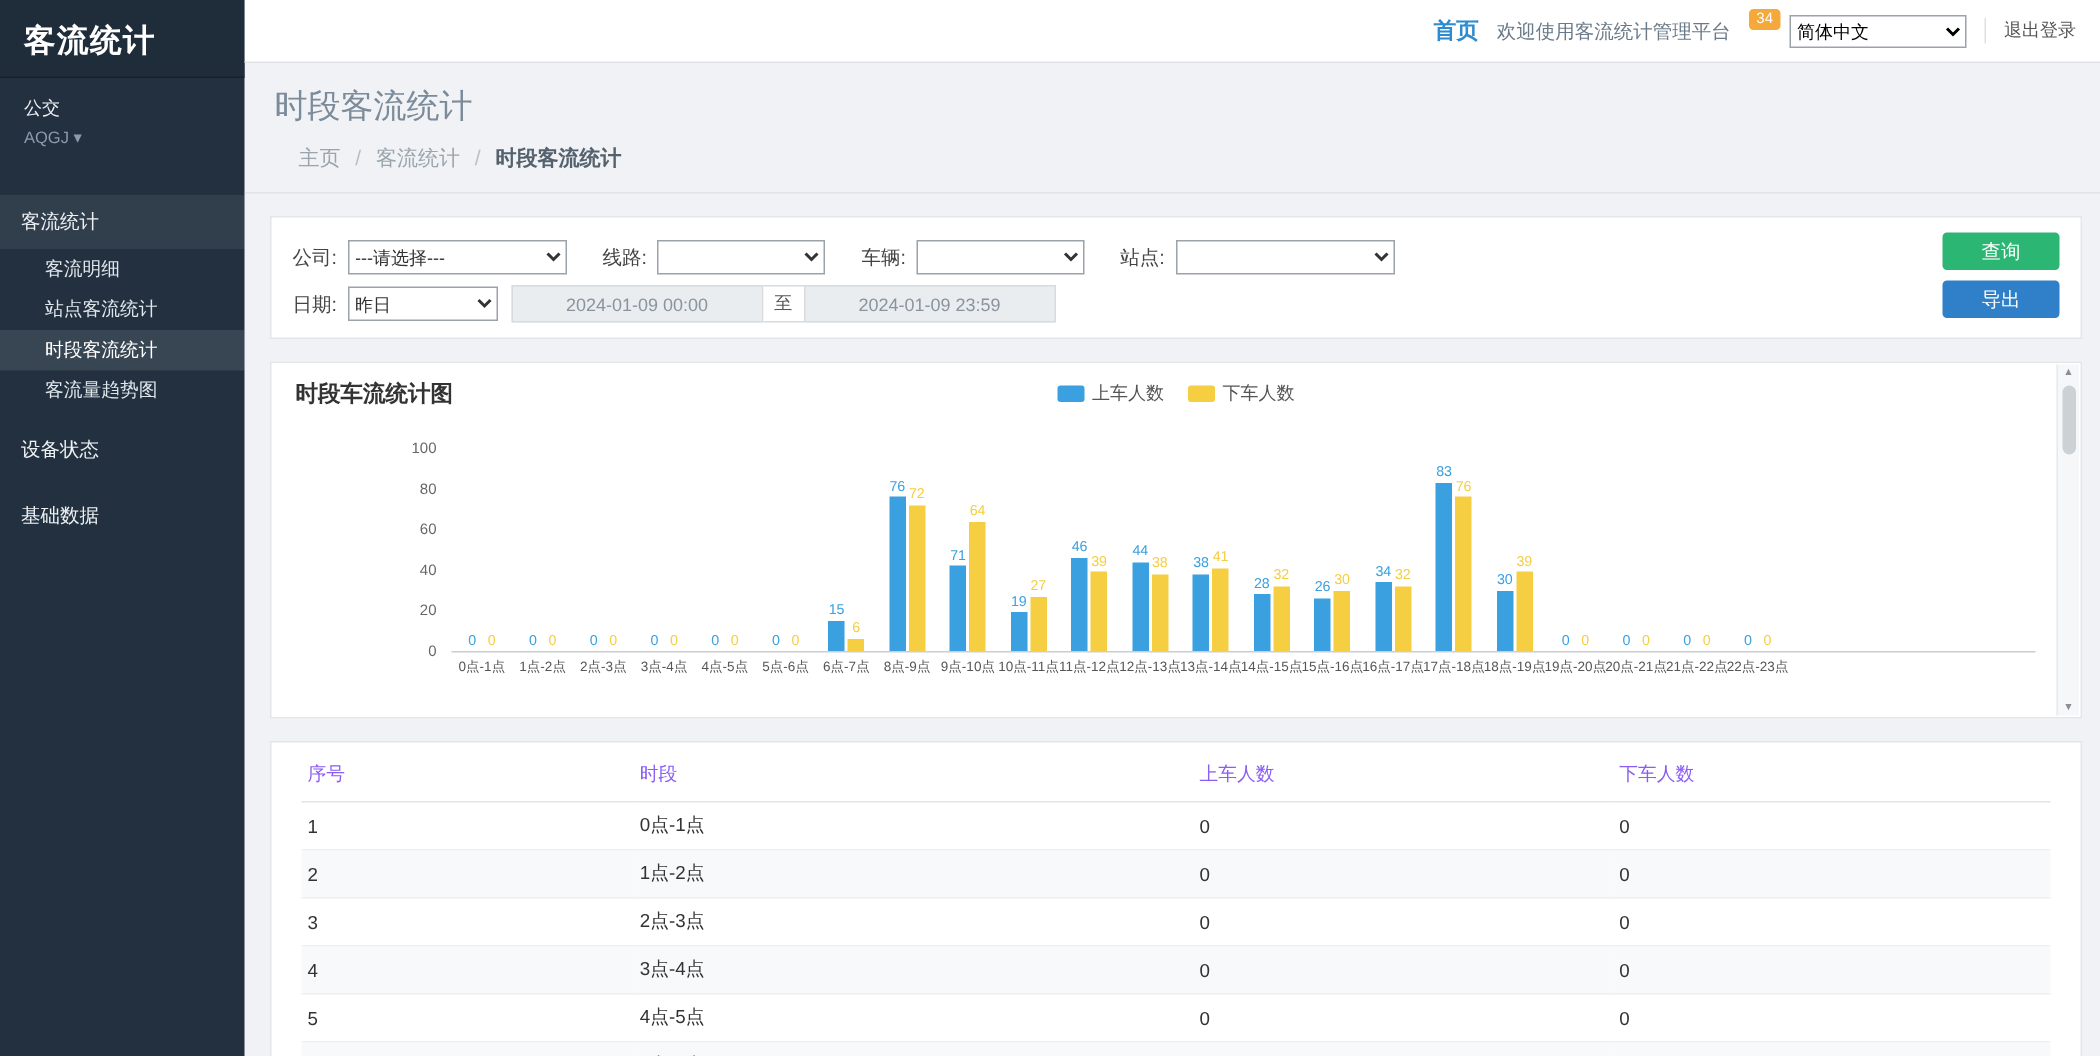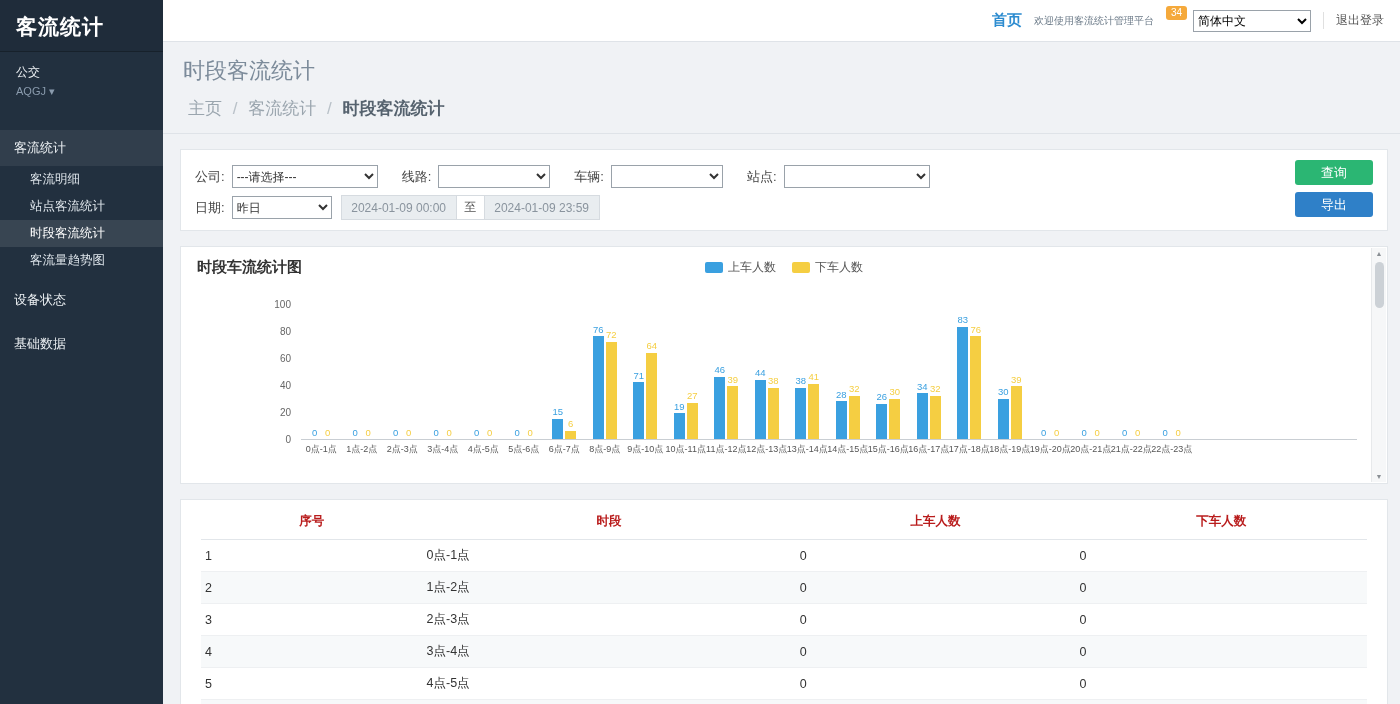--- a/index.html
+++ b/index.html
@@ -35,53 +35,53 @@
   }
   .menu-item.active { color: #fff; background: rgba(255,255,255,0.10); }
   
   .main { flex: 1; display: flex; flex-direction: column; overflow: hidden; }
   .topbar {
     height: 42px; background: #fff; border-bottom: 1px solid #dfe3e8;
     display: flex; align-items: center; justify-content: flex-end;
     padding: 0 16px; gap: 12px; flex-shrink: 0;
   }
   .home-link { color: #2d8cd0; font-size: 15px; font-weight: 600; cursor: pointer; }
-  .welcome { color: #6b7a88; font-size: 10px; }
+  .welcome { color: #6b7a88; font-size: 13px; }
   .badge {
     background: #f5a93b; color: #fff; font-size: 10px; line-height: 1;
     padding: 2px 5px; border-radius: 3px;
     transform: translateY(-8px); margin-right: -6px;
   }
   .lang-select { height: 22px; font-size: 12px; width: 118px; border: 1px solid #9aa2aa; background:#fff; }
   .logout { color: #555; font-size: 12px; padding-left: 12px; border-left: 1px solid #e0e0e0; cursor: pointer; }
   .content { flex: 1; overflow: hidden; }
   .page-head { padding: 14px 20px 0 20px; border-bottom: 1px solid #dfe3e8; }
   .page-title { font-size: 22px; color: #7c8b9a; font-weight: 400; }
-  .breadcrumb { margin: 11px 5px 13px; font-size: 17px; color: #9aa5ae; }
+  .breadcrumb { margin: 11px 16px 13px; font-size: 14px; color: #9aa5ae; }
   .breadcrumb .sep { margin: 0 6px; color: #b9c1c8; }
   .breadcrumb .crumb { cursor: pointer; }
   .breadcrumb .crumb.current { color: #55626e; font-weight: 600; cursor: default; }
   .card {
     background: #fff; border: 1px solid #e2e6ea;
     margin: 15px 12px 0 17px;
   }
   
   .filter-card { padding: 8px 14px 10px; position: relative; }
   .filter-row { display: flex; align-items: center; margin-top: 7px; font-size: 13px; color: #444; }
   .filter-row label { margin-right: 7px; }
   .filter-row .gap { width: 24px; }
   select.f-select { height: 23px; font-size: 12px; border: 1px solid #9aa2aa; background: #fff; color:#333; }
   .w-company { width: 146px; }
   .w-line { width: 112px; }
   .w-vehicle { width: 112px; }
   .w-station { width: 146px; }
   .w-preset { width: 100px; }
   .date-group { display: flex; margin-left: 9px; }
   .date-input {
-    width: 116px; height: 25px; background: #e9edf0; border: 1px solid #d6dbe0;
+    width: 168px; height: 25px; background: #e9edf0; border: 1px solid #d6dbe0;
     color: #8a949e; font-size: 12px; text-align: center; font-family: inherit;
   }
   .date-sep {
     width: 27px; height: 25px; background: #fff; border: 1px solid #d6dbe0;
     border-left: none; border-right: none; display: flex; align-items: center; justify-content: center;
     font-size: 12px; color: #555;
   }
   .btn {
     position: absolute; right: 14px; width: 78px; height: 25px;
     border: none; border-radius: 3px; color: #fff; font-size: 13px; cursor: pointer;
@@ -117,21 +117,21 @@
   .v-scrollbar {
     position: absolute; top: 1px; right: 1px; bottom: 1px; width: 15px;
     background: #f6f7f8; border-left: 1px solid #e7e9eb;
     display: flex; flex-direction: column; align-items: center; justify-content: space-between;
     font-size: 7px; color: #8a8f94; padding: 2px 0;
   }
   .v-thumb { position: absolute; top: 14px; left: 3px; width: 9px; height: 46px; background: #ccd1d6; border-radius: 5px; }
   
   .table-card { padding: 4px 20px 0; margin-bottom: 16px; }
   table { width: 100%; border-collapse: collapse; font-size: 12.5px; color: #333; table-layout: fixed; }
-  th { text-align: center; font-weight: 700; color: #b91c1c; padding: 9px 4px; border-bottom: 1px solid #e2e6ea; }
+  th { text-align: left; font-weight: 400; color: #8b5cf6; padding: 9px 4px; border-bottom: 1px solid #e2e6ea; }
   td { padding: 7px 4px; border-bottom: 1px solid #eef0f2; }
   tbody tr:nth-child(even) td { background: #f7f9fa; }
 </style>
 </head>
 <body>
 
 <div class="sidebar">
   <div class="brand">客流统计</div>
   <div class="org">公交</div>
   <div class="org-code">

